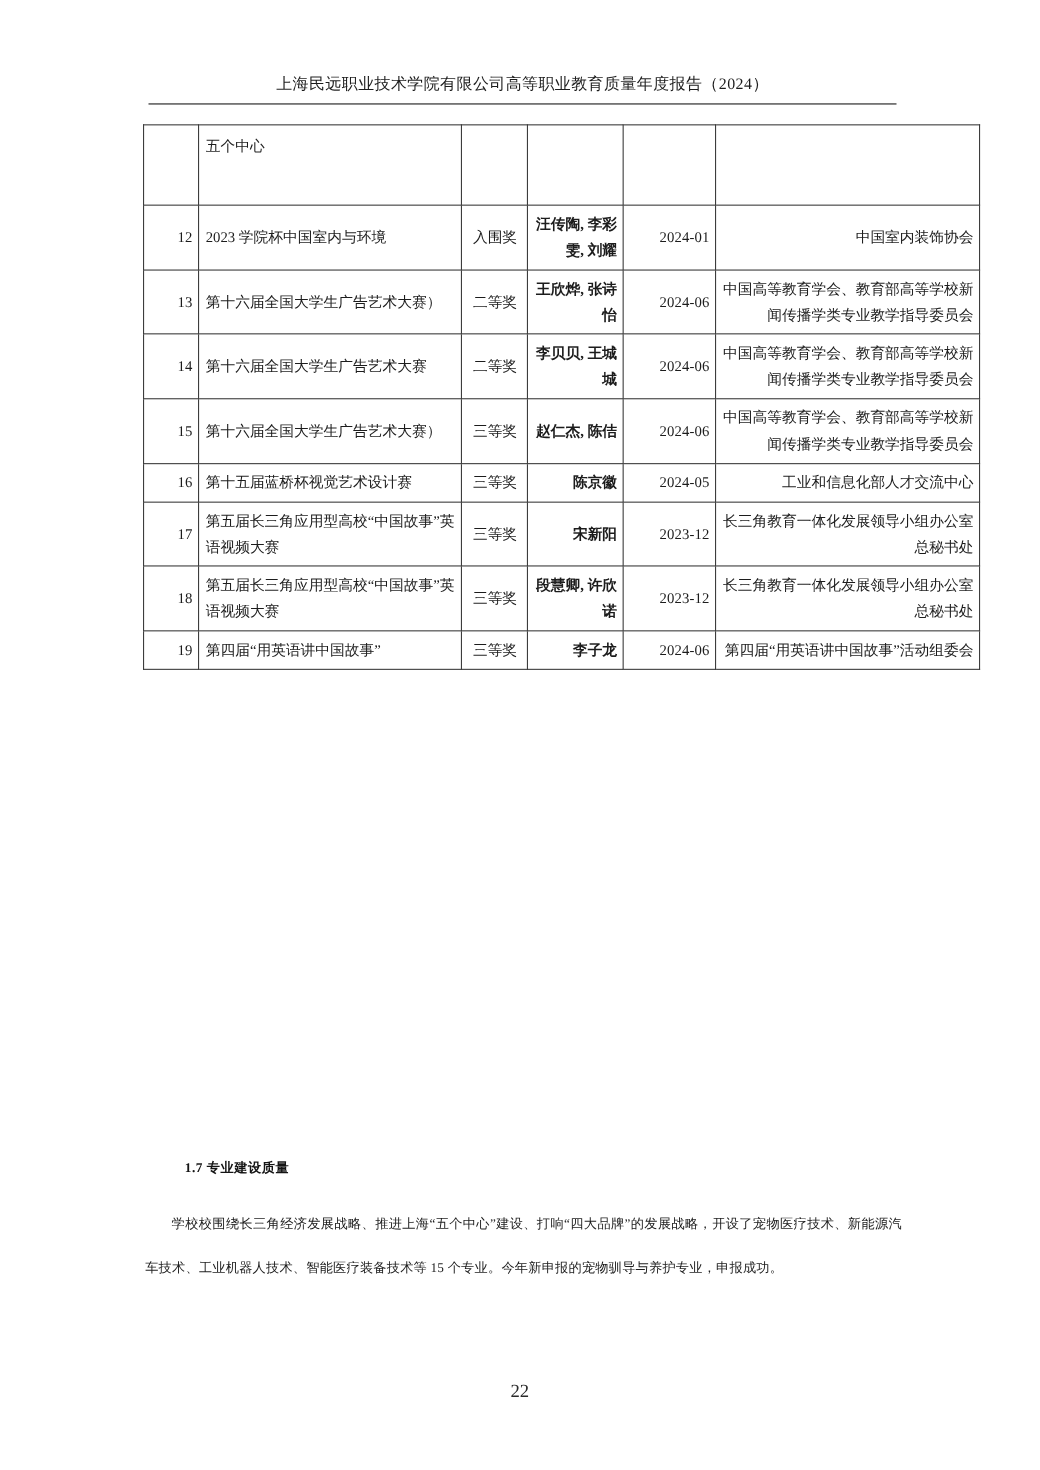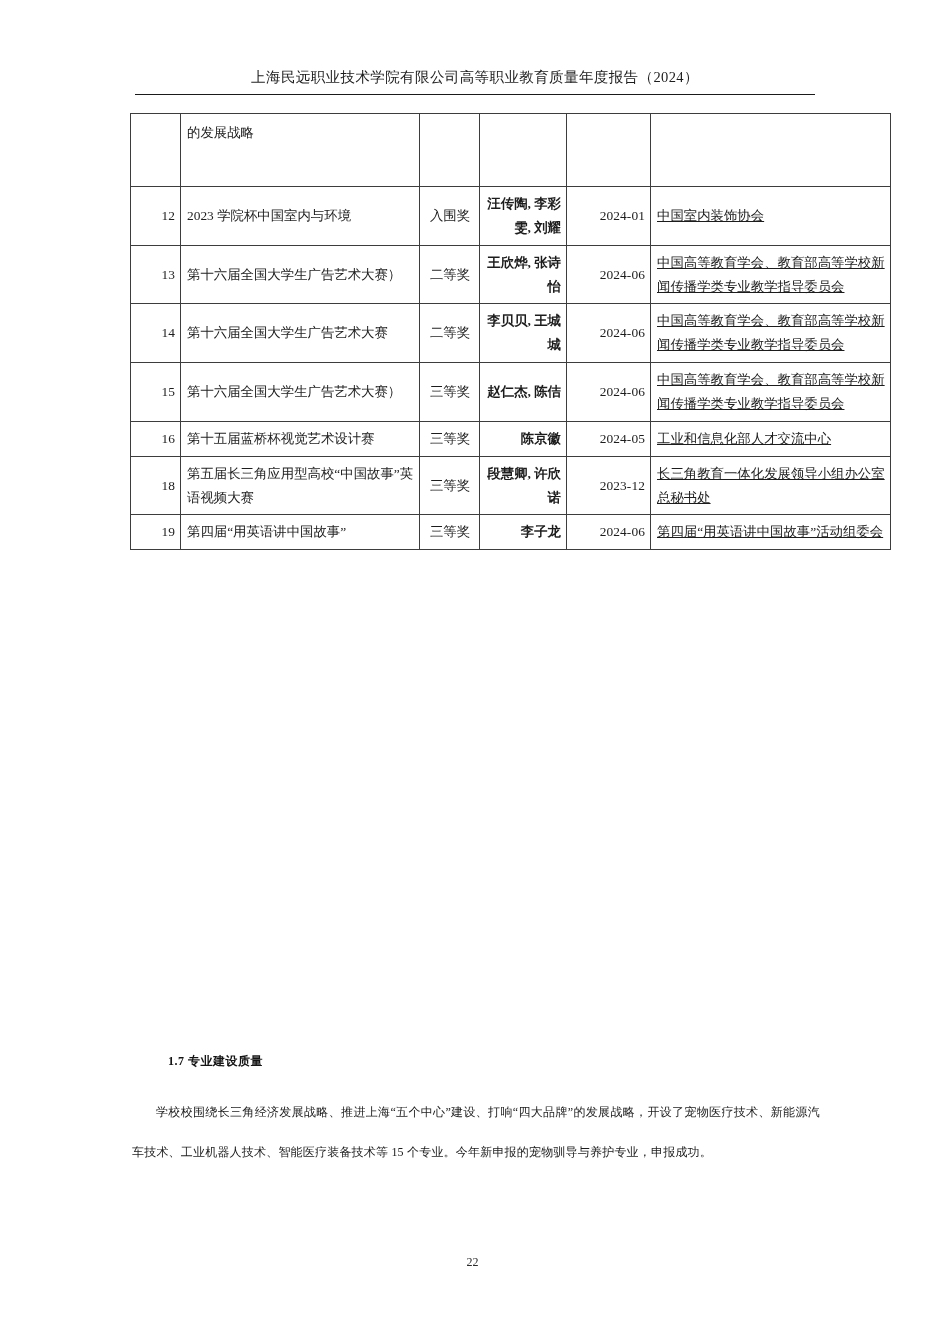--- a/index.html
+++ b/index.html
@@ -57,21 +57,21 @@
     padding: 5px 5px 5px 6px;
     vertical-align: middle;
     line-height: 1.78;
     word-break: break-all;
   }
   .c-no    { width: 38px;  text-align: right; padding-left: 0; padding-right: 0; }
   .c-name  { width: 227px; text-align: left; }
   .c-award { width: 48px;  text-align: center; padding-left: 2px; padding-right: 2px; }
   .c-who   { width: 75px;  text-align: right; padding-left: 5px; font-weight: bold; }
   .c-date  { width: 72px;  text-align: right; padding-left: 1px; padding-right: 1px; }
-  .c-org   { width: 228px; text-align: left; text-decoration: underline; }
+  .c-org   { width: 228px; text-align: right; }
 
   .awards-table td.c-date,
   .awards-table td.c-no {
     font-family: "Liberation Serif", "DejaVu Serif", serif;
     letter-spacing: 0.1px;
   }
 
   .cont-row td { height: 60px; vertical-align: top; padding-top: 7px; }
 
   
@@ -100,38 +100,38 @@
     letter-spacing: 0.2px;
   }
 
   
   .page-number {
     position: absolute;
     left: 0;
     top: 1255px;
     width: 945px;
     text-align: center;
-    font-size: 12px;
+    font-size: 17px;
     color: #2a2a2a;
   }
 </style>
 </head>
 <body>
 
 <div class="page">
 
   <div class="page-header">
     <div class="htext">上海民远职业技术学院有限公司高等职业教育质量年度报告（2024）</div>
   </div>
 
   <table class="awards-table">
     <tbody>
       <tr class="cont-row">
         <td class="c-no"></td>
-        <td class="c-name">的发展战略</td>
+        <td class="c-name">五个中心</td>
         <td class="c-award"></td>
         <td class="c-who"></td>
         <td class="c-date"></td>
         <td class="c-org"></td>
       </tr>
 
       <tr>
         <td class="c-no">12</td>
         <td class="c-name">2023 学院杯中国室内与环境</td>
         <td class="c-award">入围奖</td>
@@ -169,20 +169,28 @@
 
       <tr>
         <td class="c-no">16</td>
         <td class="c-name">第十五届蓝桥杯视觉艺术设计赛</td>
         <td class="c-award">三等奖</td>
         <td class="c-who">陈京徽</td>
         <td class="c-date">2024-05</td>
         <td class="c-org">工业和信息化部人才交流中心</td>
       </tr>
 
+      <tr>
+        <td class="c-no">17</td>
+        <td class="c-name">第五届长三角应用型高校“中国故事”英语视频大赛</td>
+        <td class="c-award">三等奖</td>
+        <td class="c-who">宋新阳</td>
+        <td class="c-date">2023-12</td>
+        <td class="c-org">长三角教育一体化发展领导小组办公室总秘书处</td>
+      </tr>
 
       <tr>
         <td class="c-no">18</td>
         <td class="c-name">第五届长三角应用型高校“中国故事”英语视频大赛</td>
         <td class="c-award">三等奖</td>
         <td class="c-who">段慧卿, 许欣诺</td>
         <td class="c-date">2023-12</td>
         <td class="c-org">长三角教育一体化发展领导小组办公室总秘书处</td>
       </tr>
 

